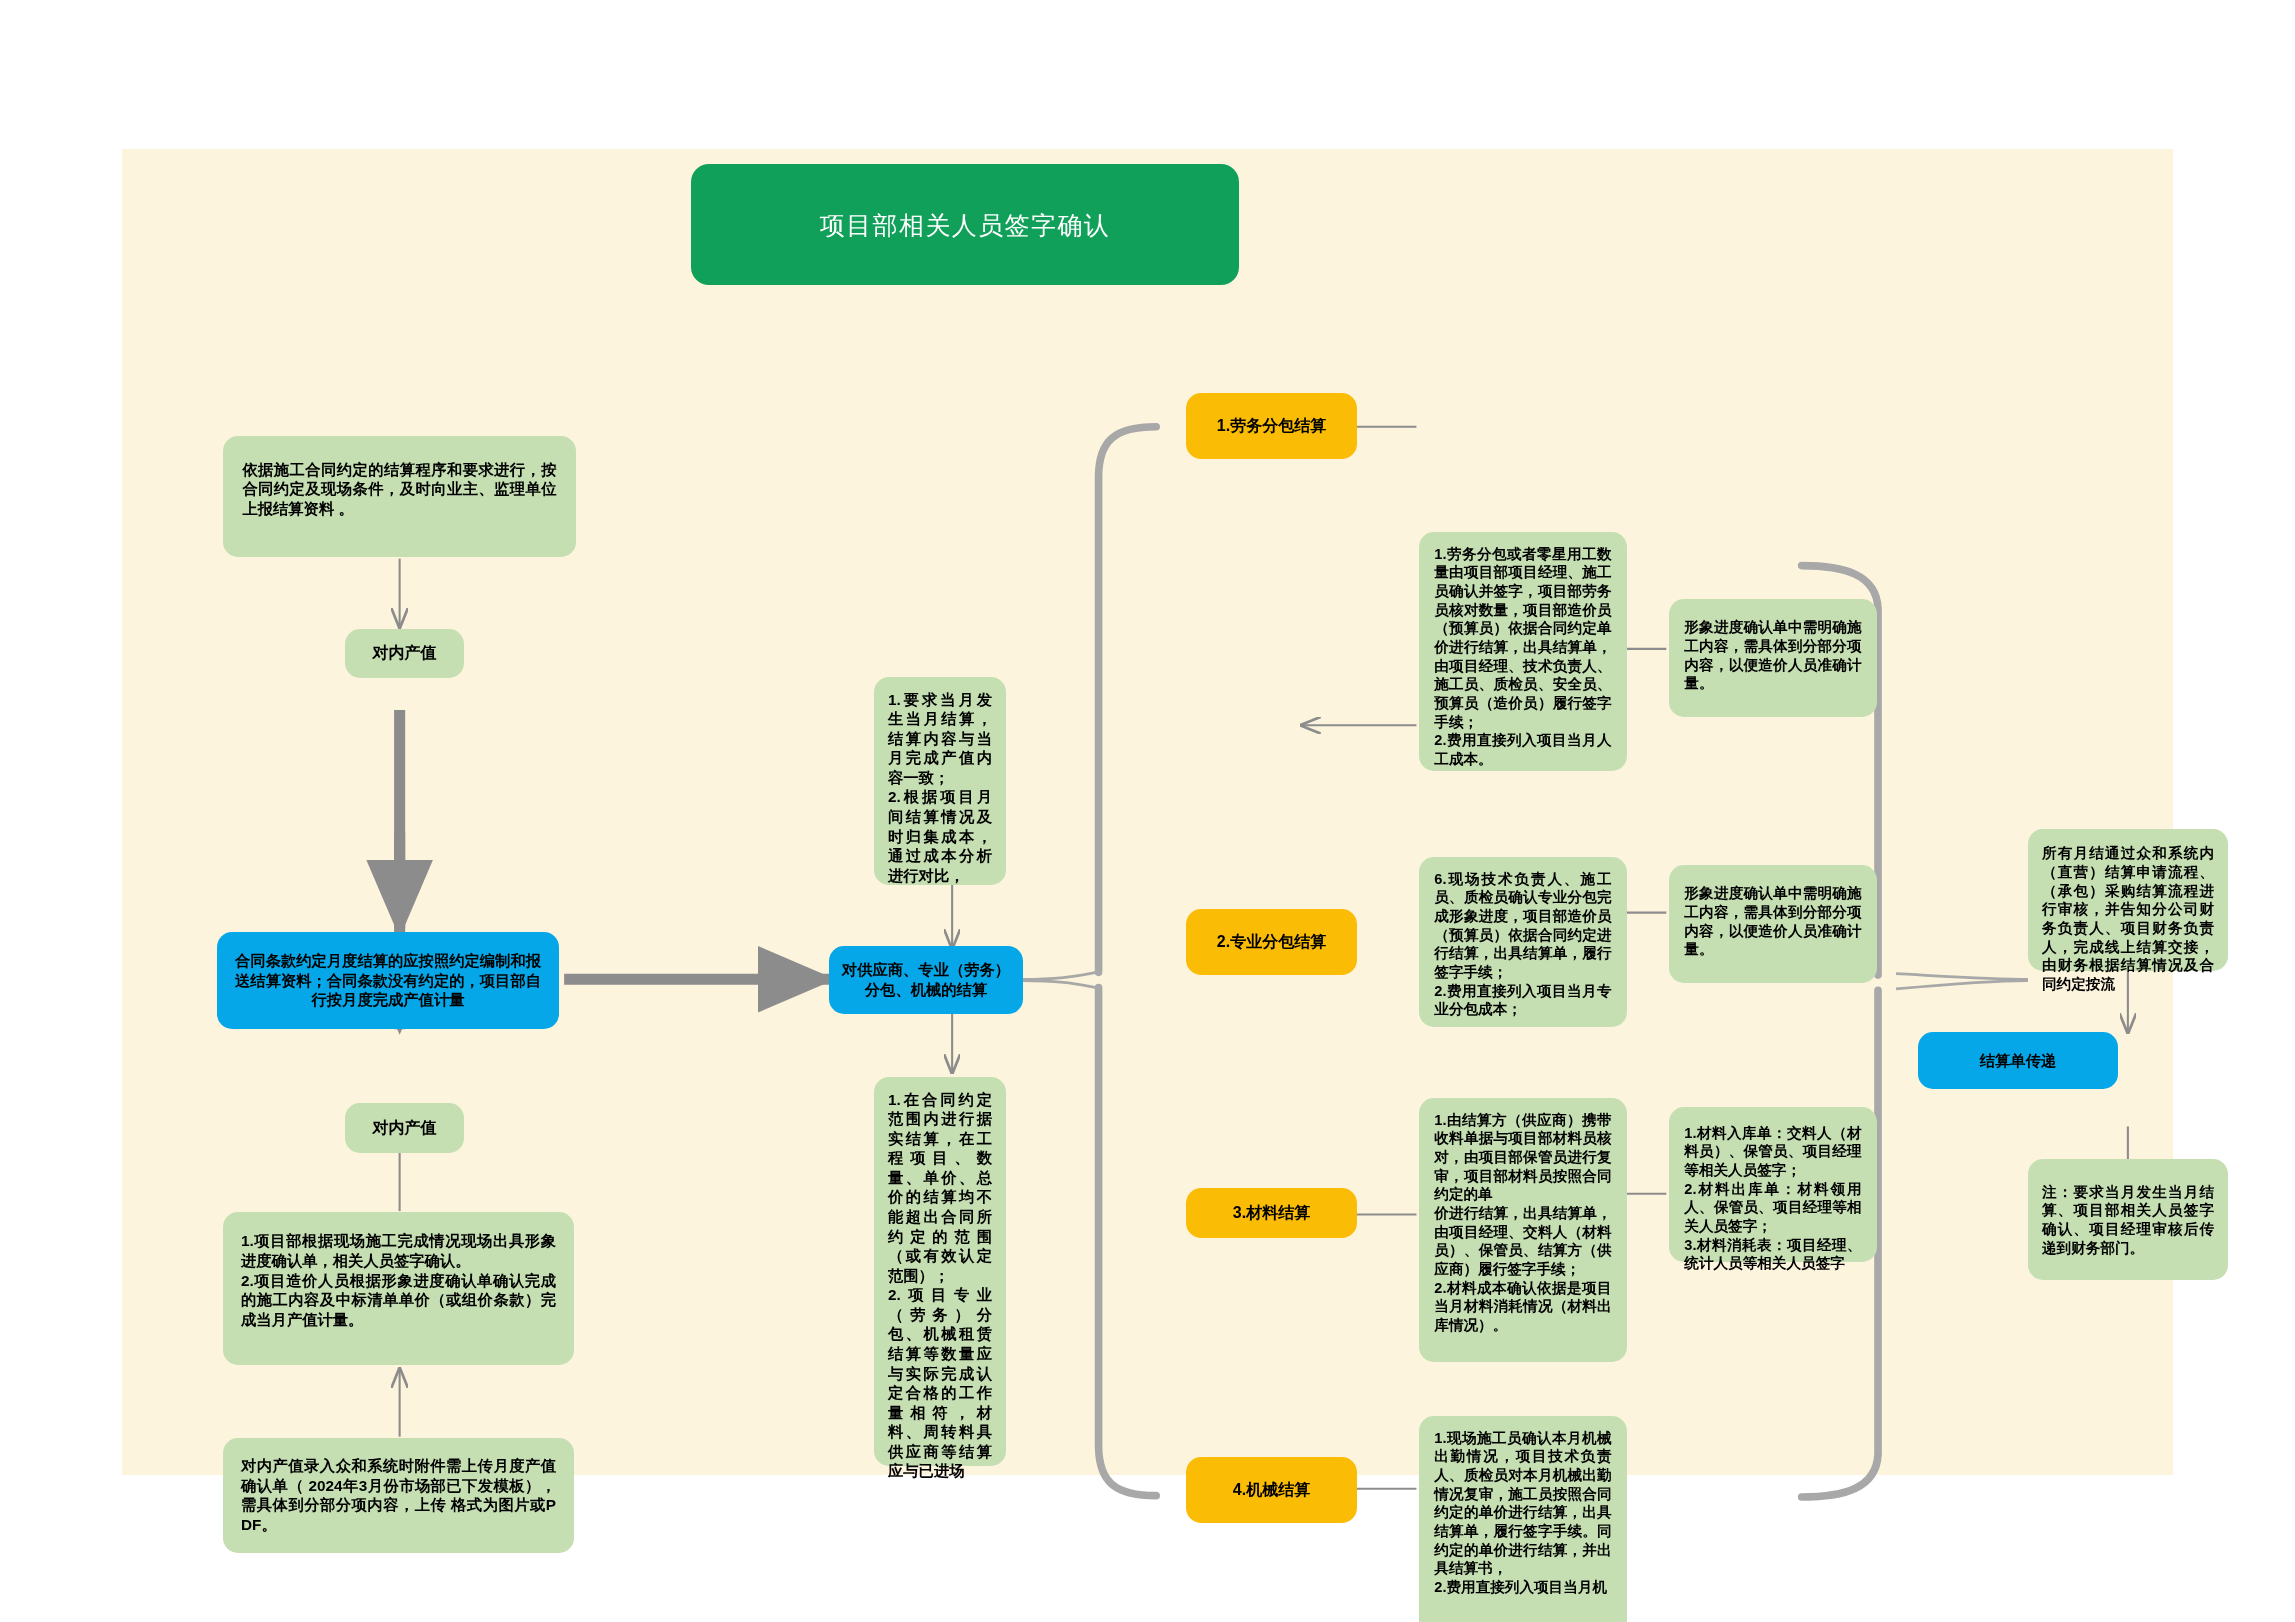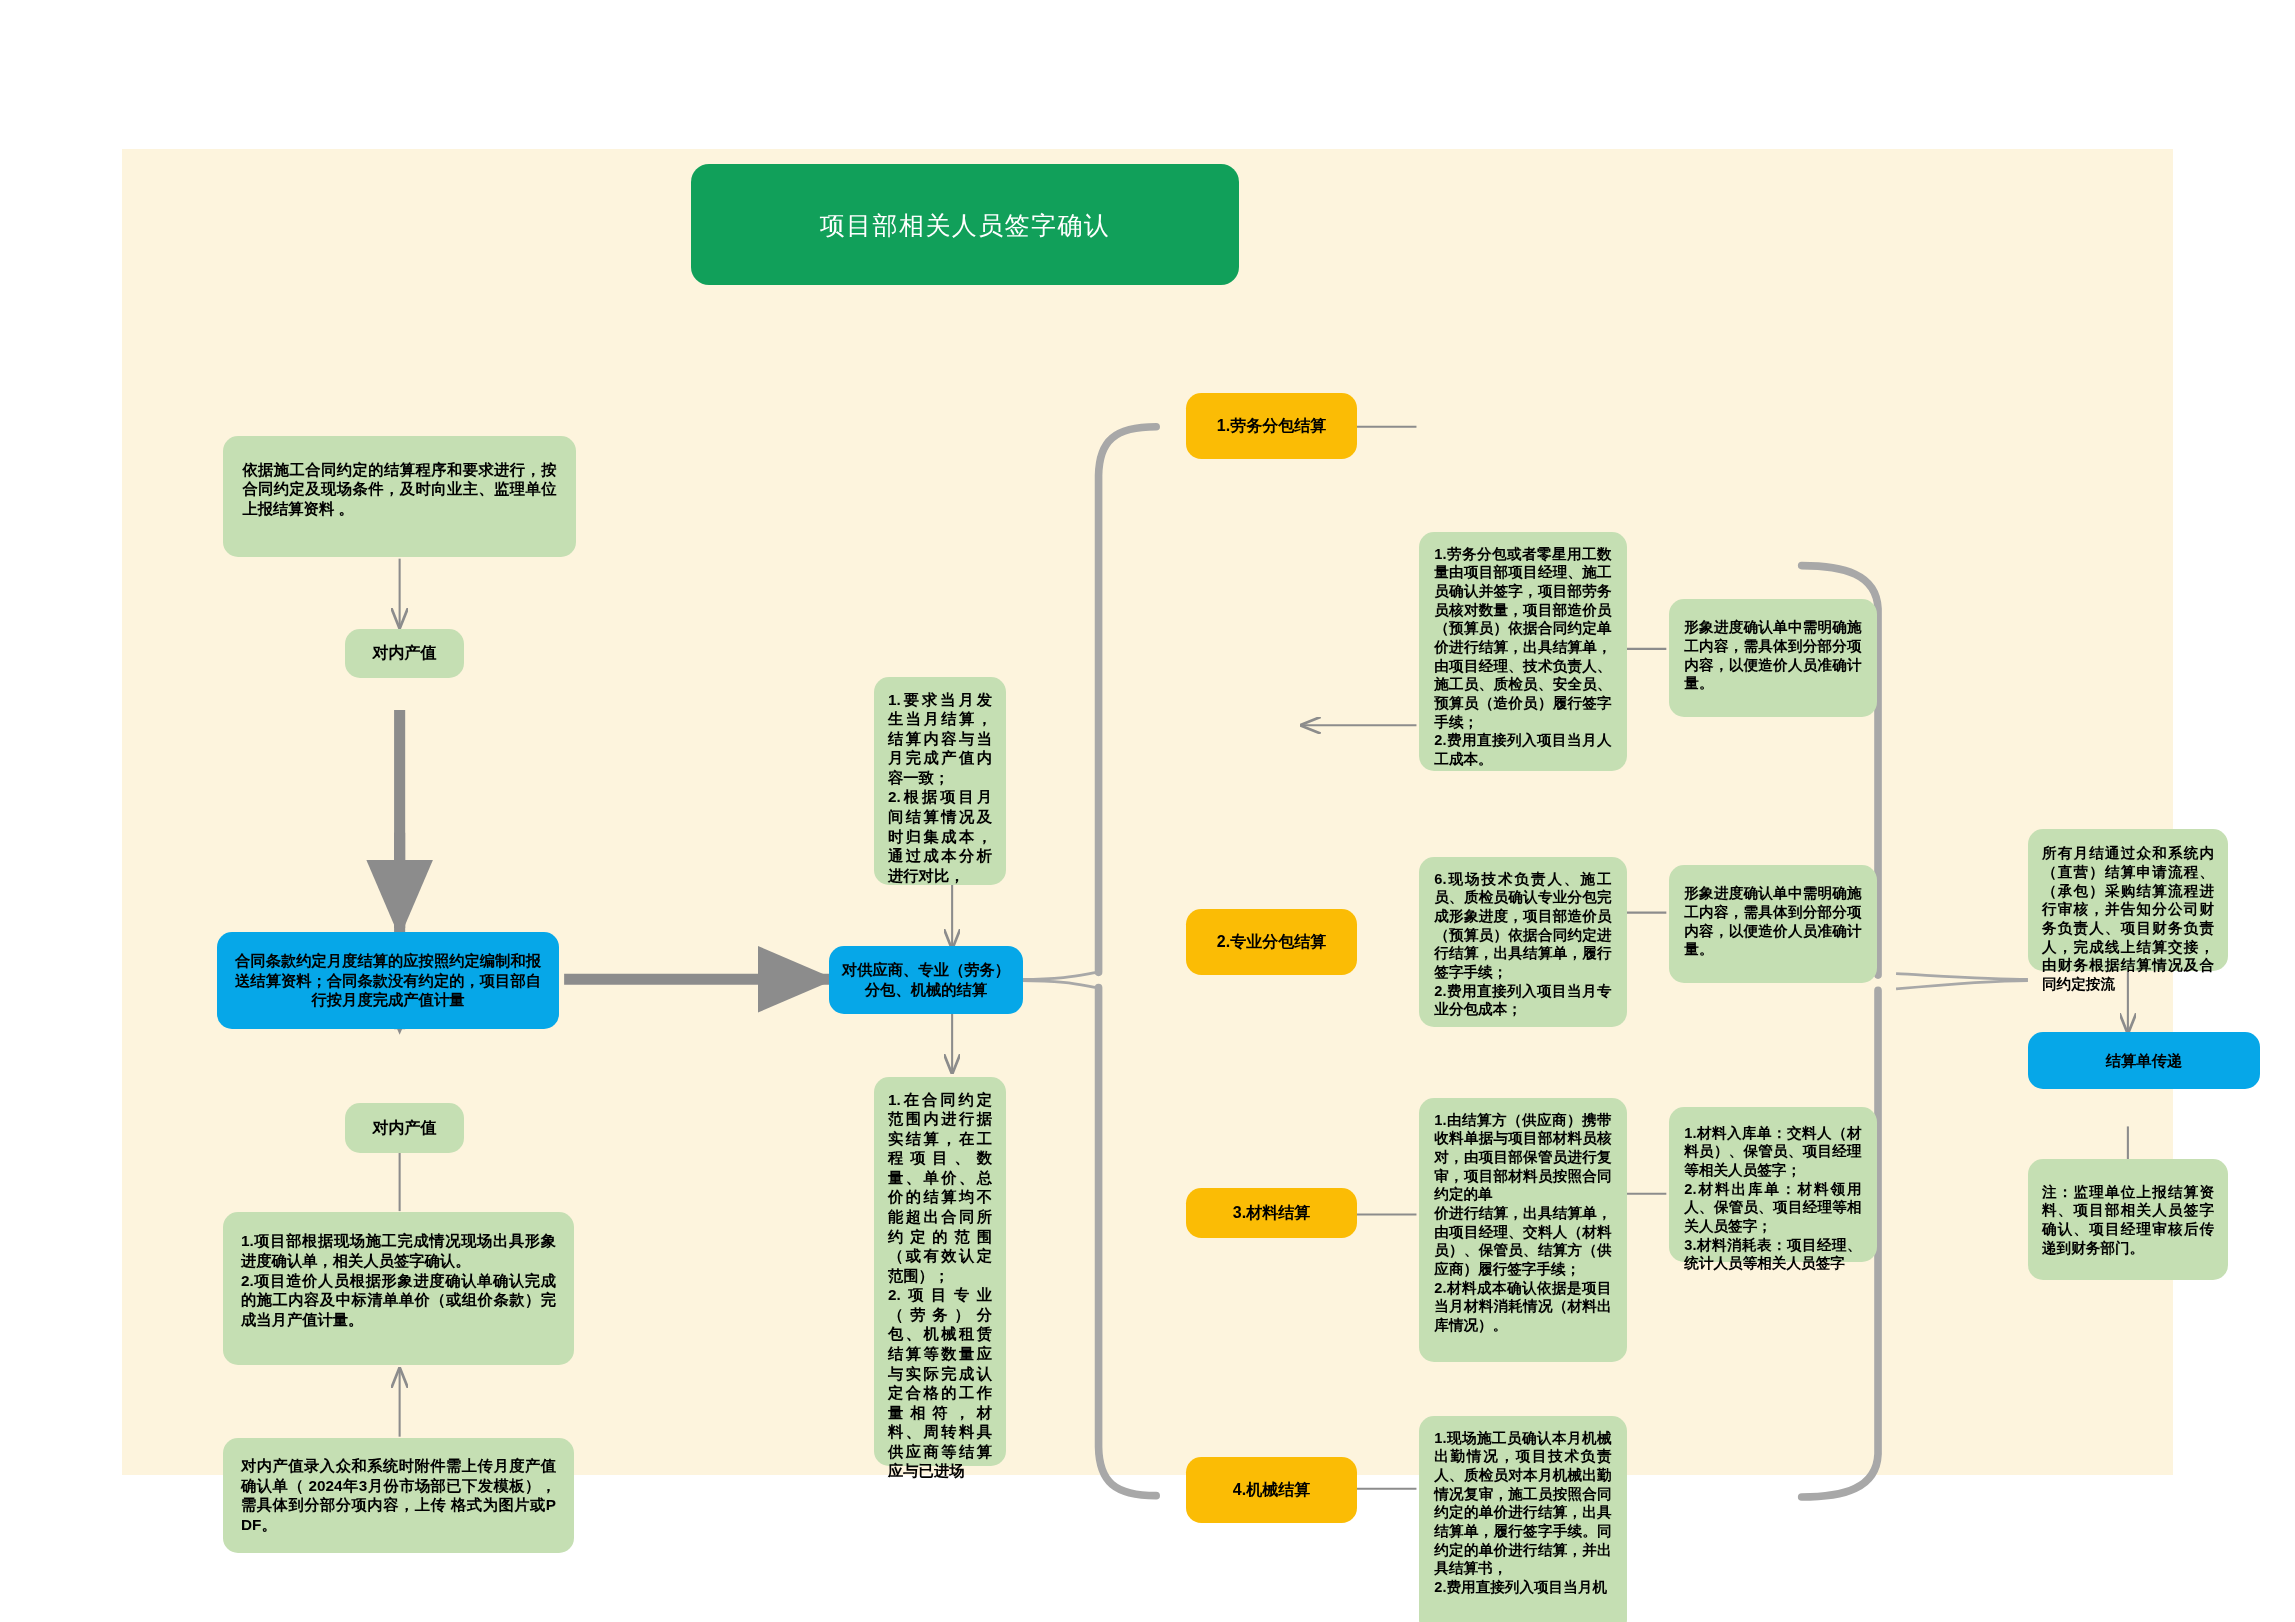--- a/index.html
+++ b/index.html
@@ -136,18 +136,18 @@
   <div class="node green para" style="left:1547px;top:958px;width:208px;height:155px;font-size:14.6px;padding:16.7px 15.3px;">1.材料入库单：交料人（材料员）、保管员、项目经理等相关人员签字；
 2.材料出库单：材料领用人、保管员、项目经理等相关人员签字；
 3.材料消耗表：项目经理、统计人员等相关人员签字</div>
 
   <div class="node orange center-text" style="left:1064px;top:1308px;width:171px;height:66px;font-size:16px;">4.机械结算</div>
   <div class="node green para" style="left:1297px;top:1267px;width:208px;height:219px;font-size:14.6px;padding:12.5px 15.3px;">1.现场施工员确认本月机械出勤情况，项目技术负责人、质检员对本月机械出勤情况复审，施工员按照合同约定的单价进行结算，出具结算单，履行签字手续。同约定的单价进行结算，并出具结算书，
 2.费用直接列入项目当月机</div>
 
   <div class="node green para" style="left:1906px;top:680px;width:200px;height:142px;font-size:14.6px;padding:15.3px 14px;">所有月结通过众和系统内（直营）结算申请流程、（承包）采购结算流程进行审核，并告知分公司财务负责人、项目财务负责人，完成线上结算交接，由财务根据结算情况及合同约定按流</div>
 
-  <div class="node blue center-text" style="left:1906px;top:883px;width:232px;height:57px;font-size:15.3px;">结算单传递</div>
+  <div class="node blue center-text" style="left:1796px;top:883px;width:200px;height:57px;font-size:15.3px;">结算单传递</div>
 
-  <div class="node green para" style="left:1906px;top:1010px;width:200px;height:121px;font-size:14.6px;padding:23.6px 14px;">注：监理单位上报结算资料、项目部相关人员签字确认、项目经理审核后传递到财务部门。</div>
+  <div class="node green para" style="left:1906px;top:1010px;width:200px;height:121px;font-size:14.6px;padding:23.6px 14px;">注：要求当月发生当月结算、项目部相关人员签字确认、项目经理审核后传递到财务部门。</div>
 
 </div>
 
 
 </body></html>

